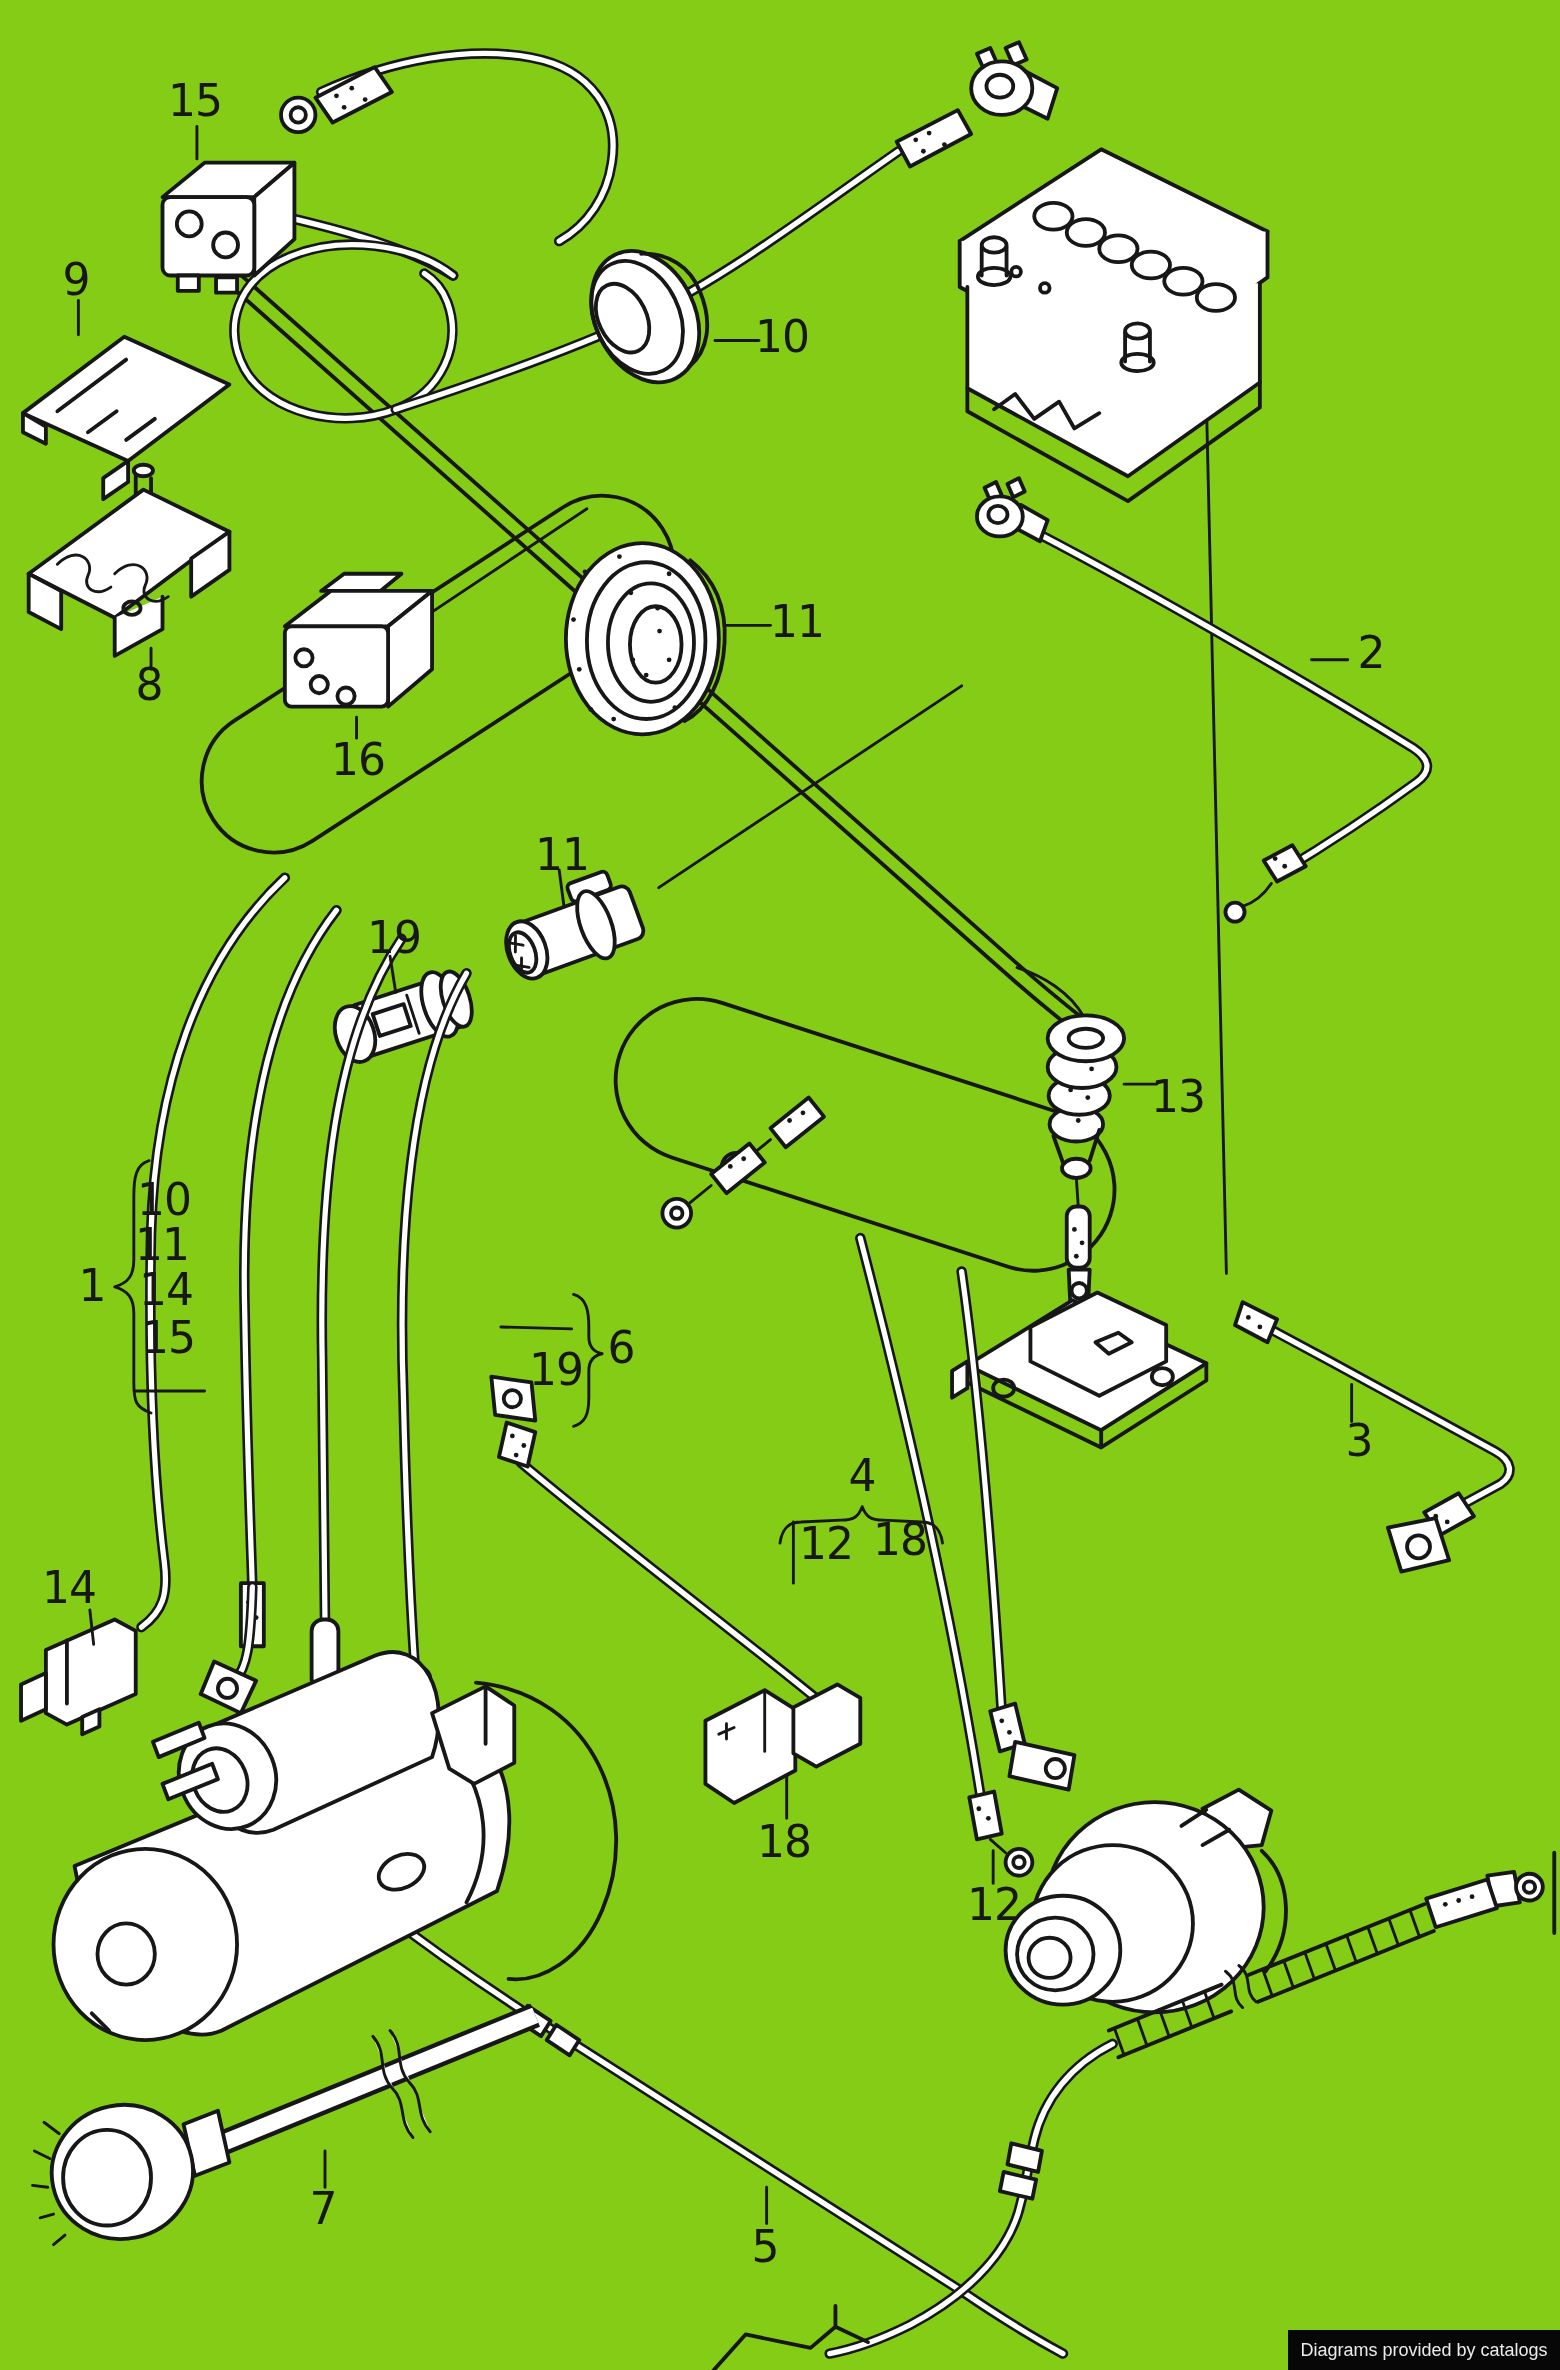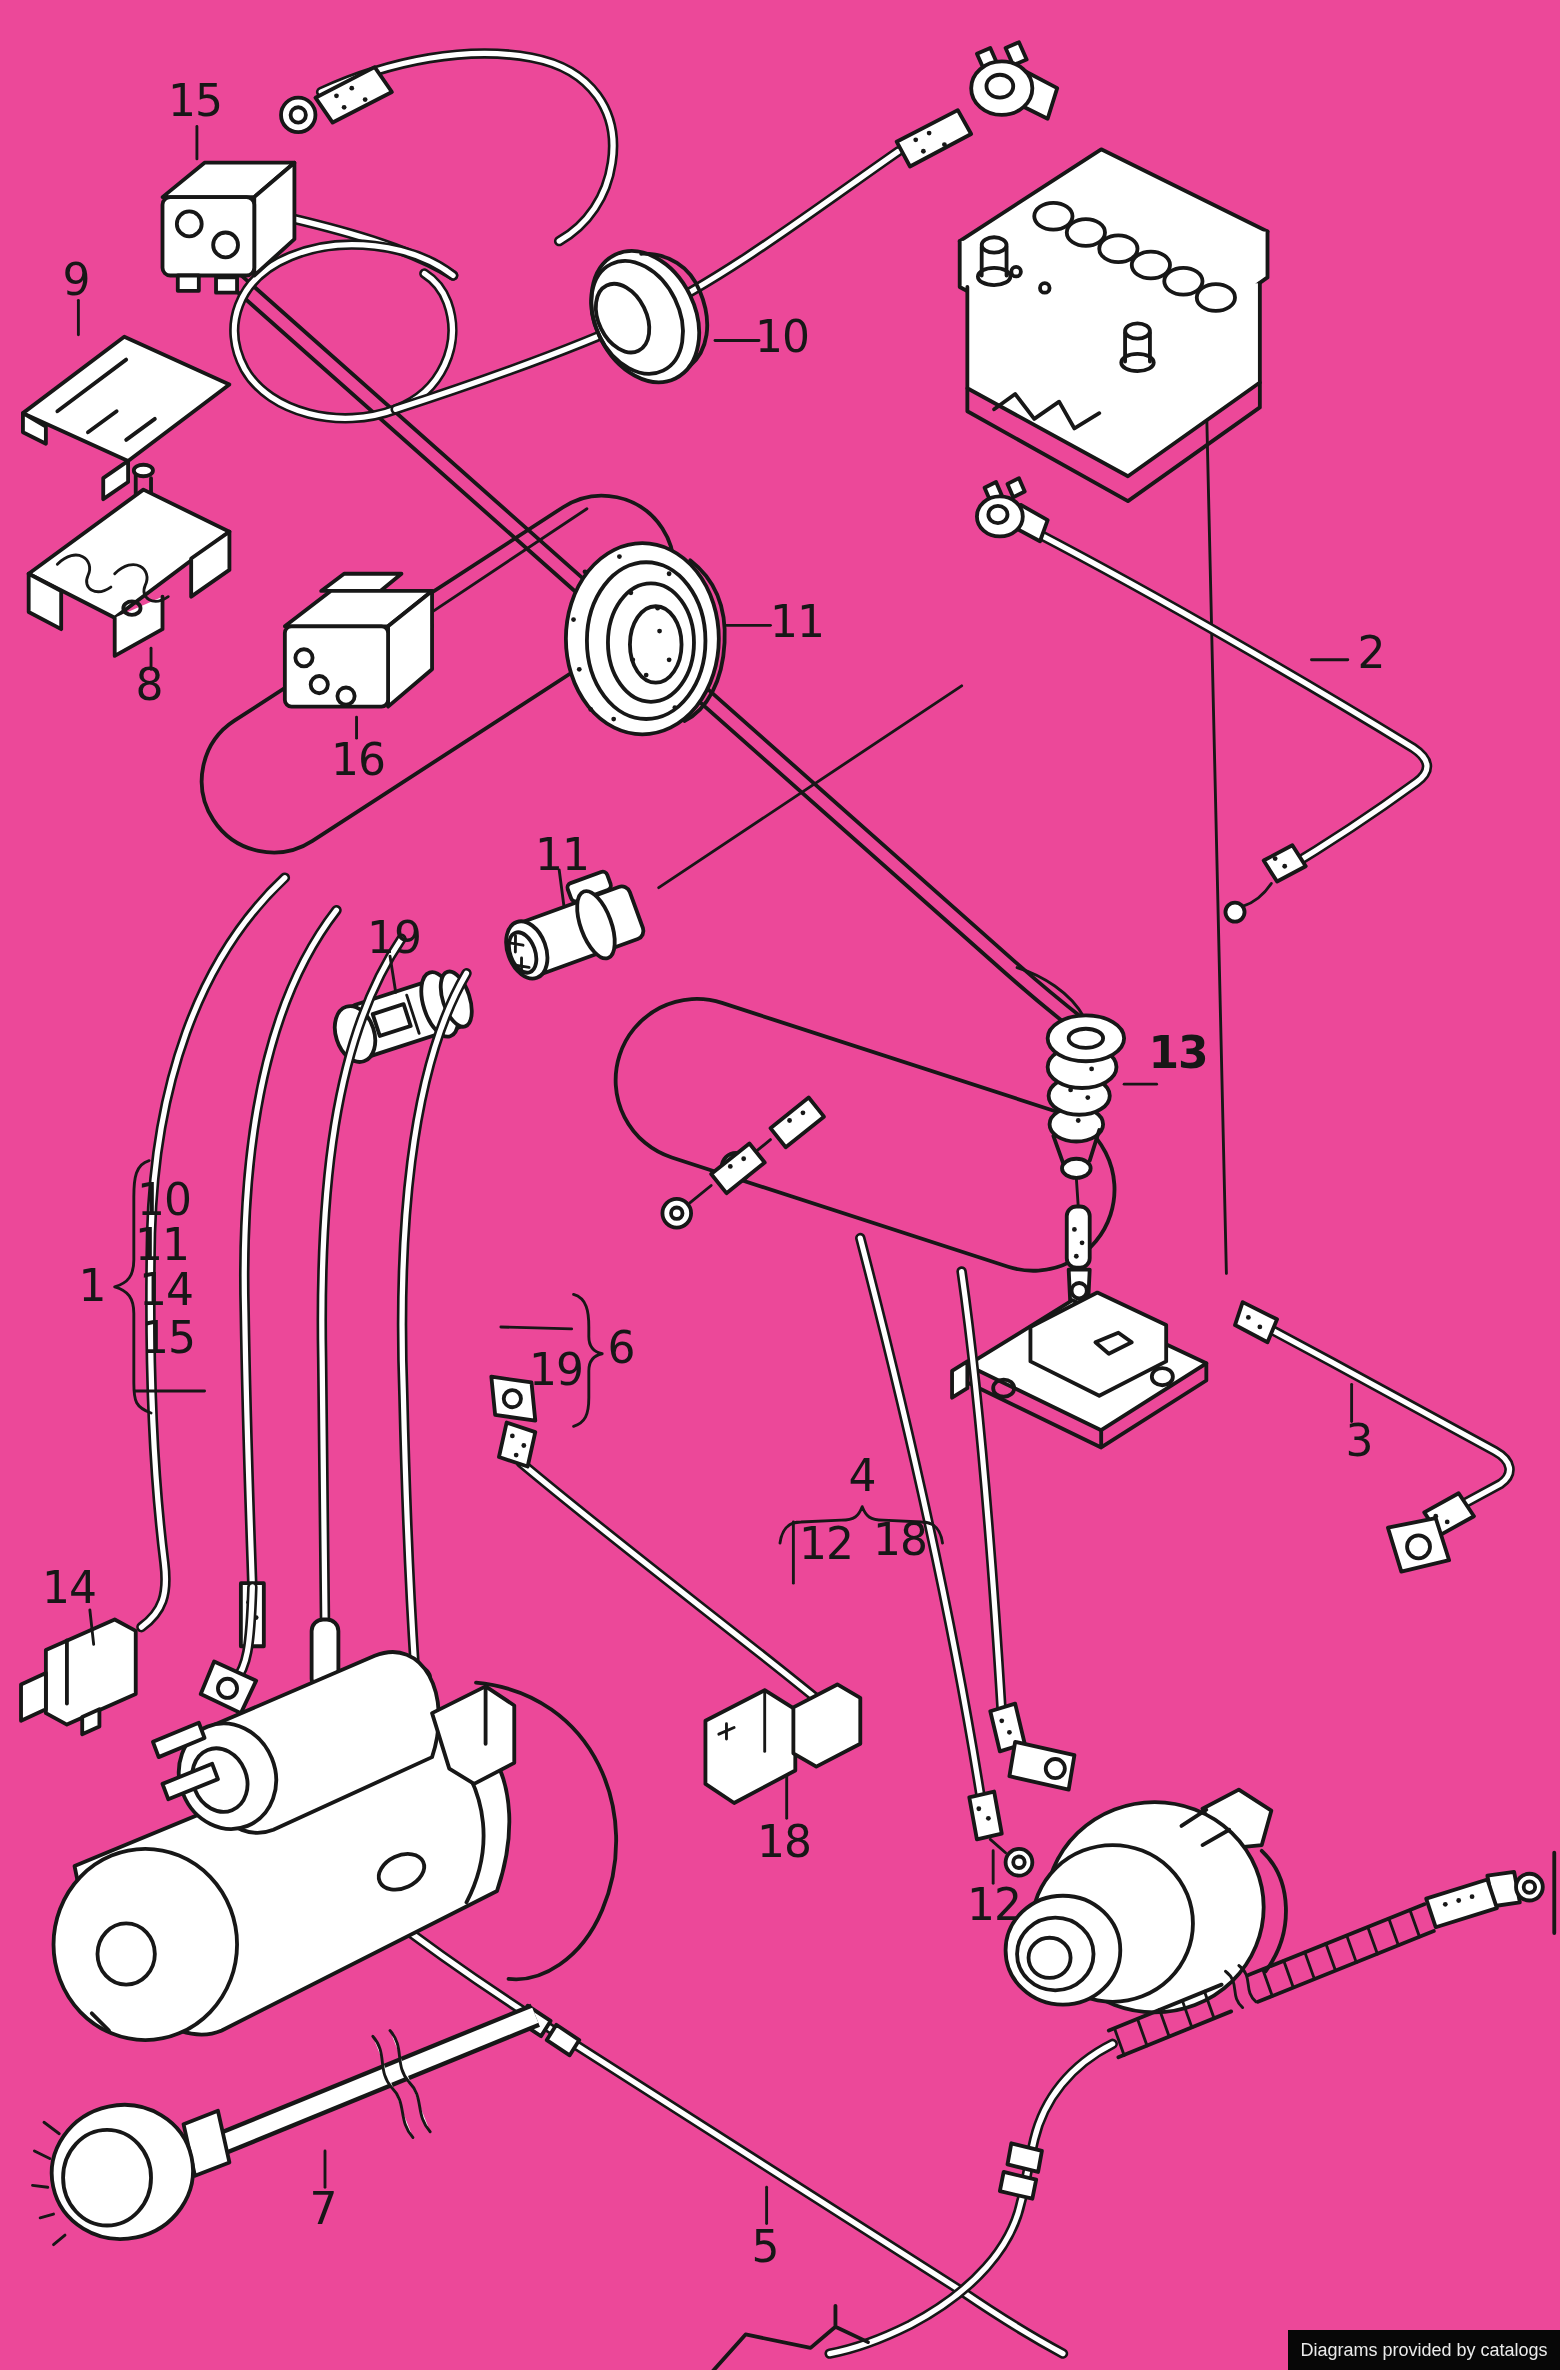--- a/index.html
+++ b/index.html
@@ -1,16 +1,16 @@
 <!DOCTYPE html>
 <html><head>
 <meta charset="utf-8">
 <style>
   html,body{margin:0;padding:0;background:#e8e8e8;}
-  .stage{position:relative;width:1560px;height:2371px;background:#ec4899;overflow:hidden;
+  .stage{position:relative;width:1560px;height:2371px;background:#84cc16;overflow:hidden;
          font-family:"DejaVu Sans",sans-serif;}
   .stage svg{position:absolute;left:0;top:0;}
   .lbl{position:absolute;transform:translate(-50%,-50%);font-size:44px;color:#171717;
        font-weight:400;letter-spacing:-1px;white-space:nowrap;}
   .badge{position:absolute;left:1288px;top:2330px;width:272px;height:41px;background:#070707;
          color:#ebebeb;font:18px/41px "Liberation Sans",sans-serif;text-align:center;}
   
   .ln{stroke:#171717;stroke-width:4;fill:none;stroke-linecap:round;stroke-linejoin:round;}
   .thin{stroke-width:3;}
   .wf{fill:#ffffff;}
@@ -462,21 +462,21 @@
 <div id="callout-layer">
       <div class="lbl" style="left: 195px; top: 100px;">15</div>
       <div class="lbl" style="left: 76px; top: 279px;">9</div>
       <div class="lbl" style="left: 782px; top: 336px;">10</div>
       <div class="lbl" style="left: 149px; top: 684px;">8</div>
       <div class="lbl" style="left: 797px; top: 621px;">11</div>
       <div class="lbl" style="left: 358px; top: 759px;">16</div>
       <div class="lbl" style="left: 1371px; top: 652px;">2</div>
       <div class="lbl" style="left: 562px; top: 854px;">11</div>
       <div class="lbl" style="left: 394px; top: 937px;">19</div>
-      <div class="lbl" style="left: 1178px; top: 1052px; font-weight: bold;">13</div>
+      <div class="lbl" style="left: 1178px; top: 1096px;">13</div>
       <div class="lbl" style="left: 92px; top: 1285px;">1</div>
       <div class="lbl" style="left: 164px; top: 1199px;">10</div>
       <div class="lbl" style="left: 162px; top: 1244px;">11</div>
       <div class="lbl" style="left: 166px; top: 1289px;">14</div>
       <div class="lbl" style="left: 168px; top: 1337px;">15</div>
       <div class="lbl" style="left: 556px; top: 1369px;">19</div>
       <div class="lbl" style="left: 621px; top: 1347px;">6</div>
       <div class="lbl" style="left: 862px; top: 1475px;">4</div>
       <div class="lbl" style="left: 826px; top: 1543px;">12</div>
       <div class="lbl" style="left: 900px; top: 1539px;">18</div>

